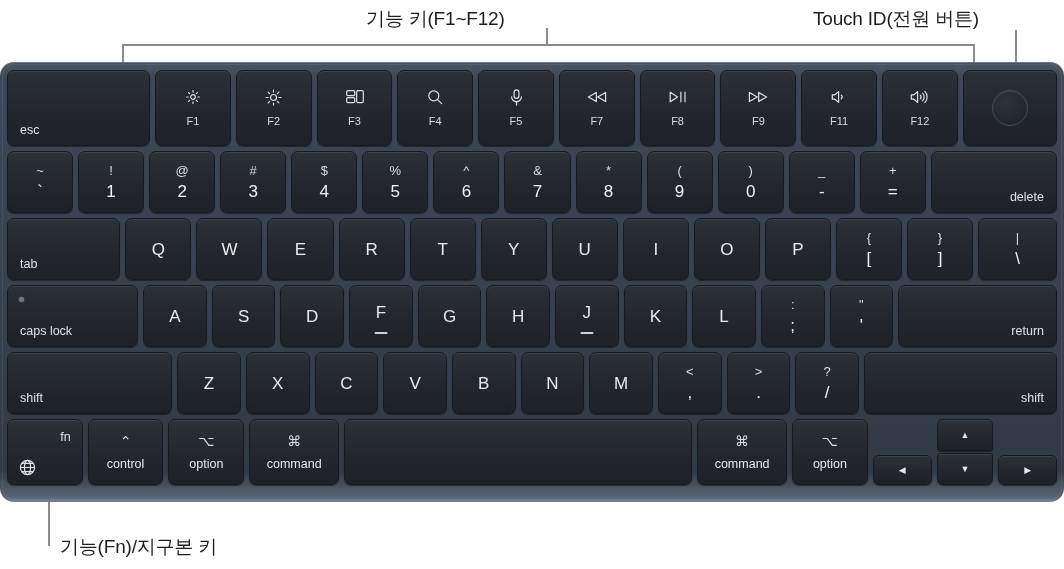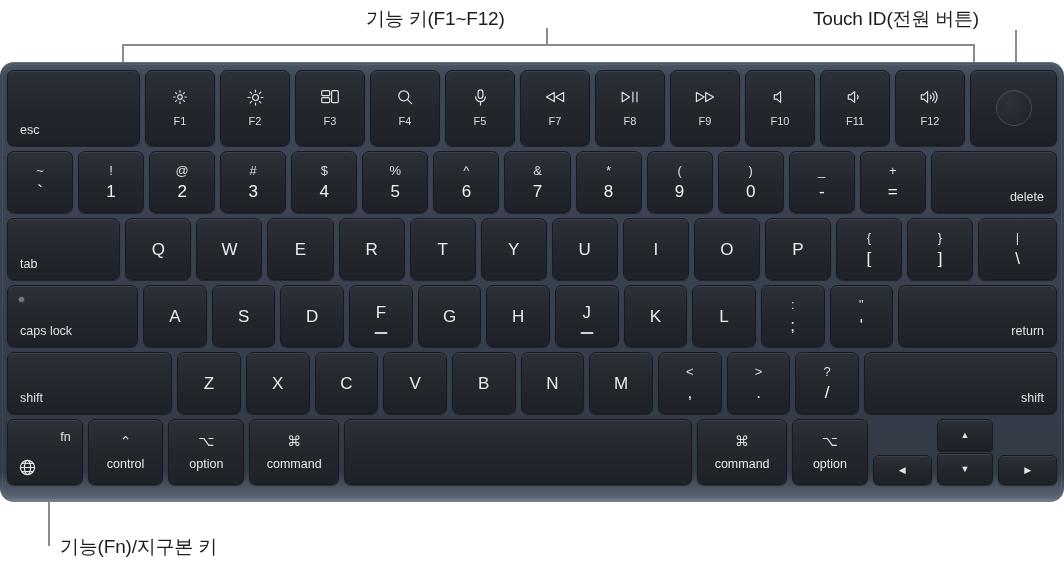--- a/index.html
+++ b/index.html
@@ -370,28 +370,20 @@
     <div class="key fkey">
       <span class="ficon">
         <svg width="20" height="12" viewBox="0 0 20 12">
           <path d="M1.4 1.4 9.3 6 1.4 10.6Z" class="ico" stroke-linejoin="round"></path>
           <path d="M10.7 1.4 18.6 6l-7.9 4.6Z" class="ico" stroke-linejoin="round"></path>
         </svg>
       </span>
       <span class="flabel">F9</span>
     </div>
 
-    <div class="key fkey">
-      <span class="ficon">
-        <svg width="14" height="14" viewBox="0 0 14 14">
-          <path d="M7.6 1.6 3.9 4.8H1.3v4.4h2.6l3.7 3.2Z" class="ico" stroke-linejoin="round"></path>
-        </svg>
-      </span>
-      <span class="flabel">F10</span>
-    </div>
 
     <div class="key fkey">
       <span class="ficon">
         <svg width="17" height="14" viewBox="0 0 17 14">
           <path d="M7.6 1.6 3.9 4.8H1.3v4.4h2.6l3.7 3.2Z" class="ico" stroke-linejoin="round"></path>
           <path d="M10.3 5.1a2.8 2.8 0 0 1 0 3.8" class="ico" stroke-linecap="round"></path>
         </svg>
       </span>
       <span class="flabel">F11</span>
     </div>

